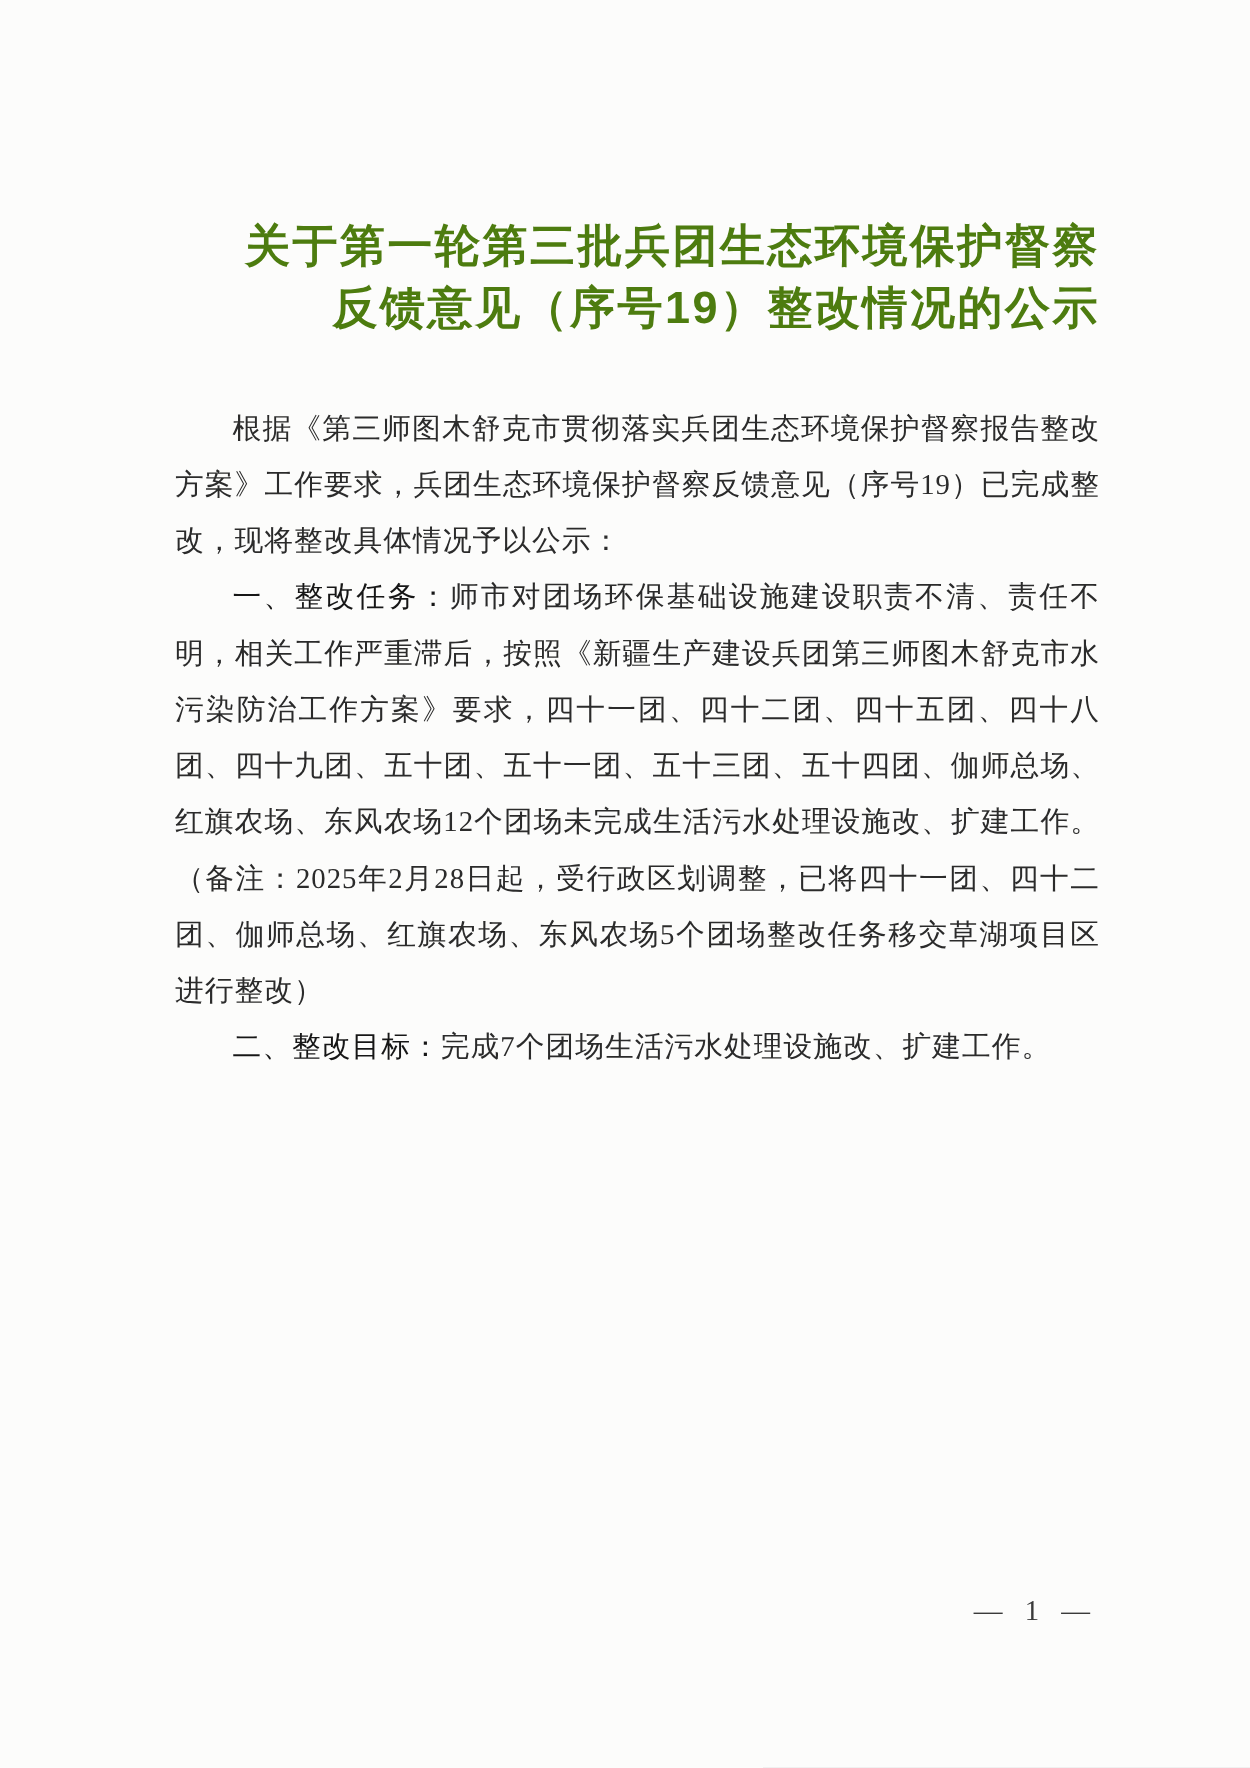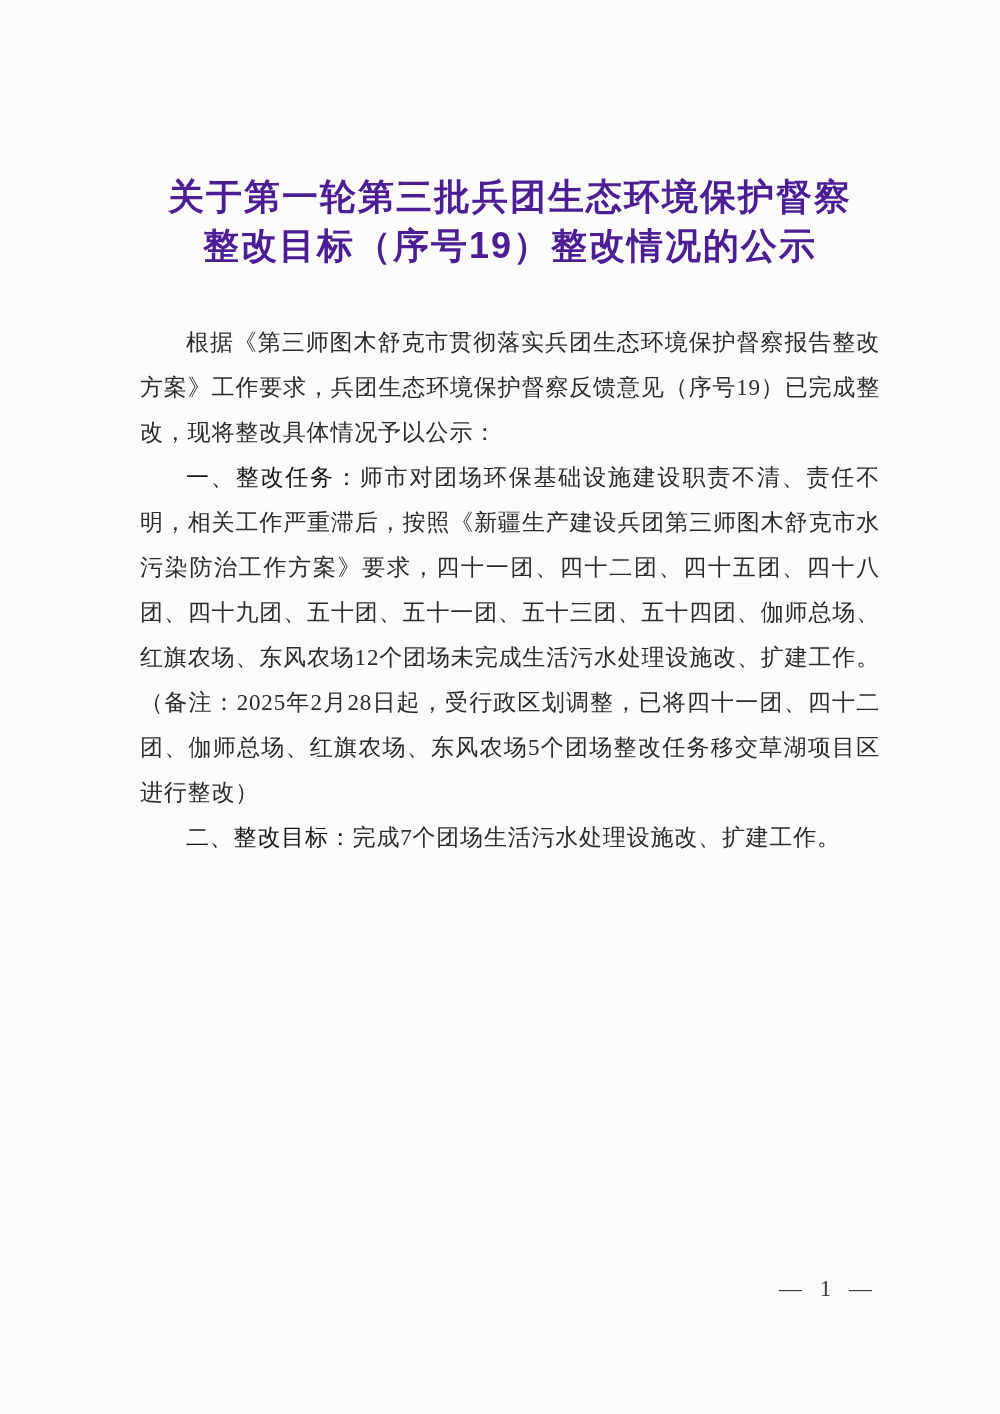--- a/index.html
+++ b/index.html
@@ -19,22 +19,22 @@
   }
   .content {
     padding: 172px 120px 0 140px;
   }
   .doc-title {
     font-family: "Liberation Sans", sans-serif;
     font-weight: bold;
     font-size: 36px;
     line-height: 49px;
     letter-spacing: 2px;
-    text-align: center;
-    color: #4c1d95;
+    text-align: right;
+    color: #4d7c0f;
     margin: 0 0 50px 0;
   }
   .doc-title .title-line {
     display: block;
   }
   .body-text p {
     margin: 0;
     font-size: 23px;
     line-height: 45px;
     letter-spacing: 0.8px;
@@ -58,21 +58,21 @@
   }
 </style>
 </head>
 <body>
 
 <div class="page">
   <div class="content">
 
     <h1 class="doc-title">
       <span class="title-line">关于第一轮第三批兵团生态环境保护督察</span>
-      <span class="title-line">整改目标（序号19）整改情况的公示</span>
+      <span class="title-line">反馈意见（序号19）整改情况的公示</span>
     </h1>
 
     <div class="body-text">
 
       <p><span class="section-lead"></span><span>根据《第三师图木舒克市贯彻落实兵团生态环境保护督察报告整改方案》工作要求，兵团生态环境保护督察反馈意见（序号19）已完成整改，现将整改具体情况予以公示：</span></p>
 
       <p><span class="section-lead">一、整改任务：</span><span>师市对团场环保基础设施建设职责不清、责任不明，相关工作严重滞后，按照《新疆生产建设兵团第三师图木舒克市水污染防治工作方案》要求，四十一团、四十二团、四十五团、四十八团、四十九团、五十团、五十一团、五十三团、五十四团、伽师总场、红旗农场、东风农场12个团场未完成生活污水处理设施改、扩建工作。（备注：2025年2月28日起，受行政区划调整，已将四十一团、四十二团、伽师总场、红旗农场、东风农场5个团场整改任务移交草湖项目区进行整改）</span></p>
 
       <p><span class="section-lead">二、整改目标：</span><span>完成7个团场生活污水处理设施改、扩建工作。</span></p>
 

